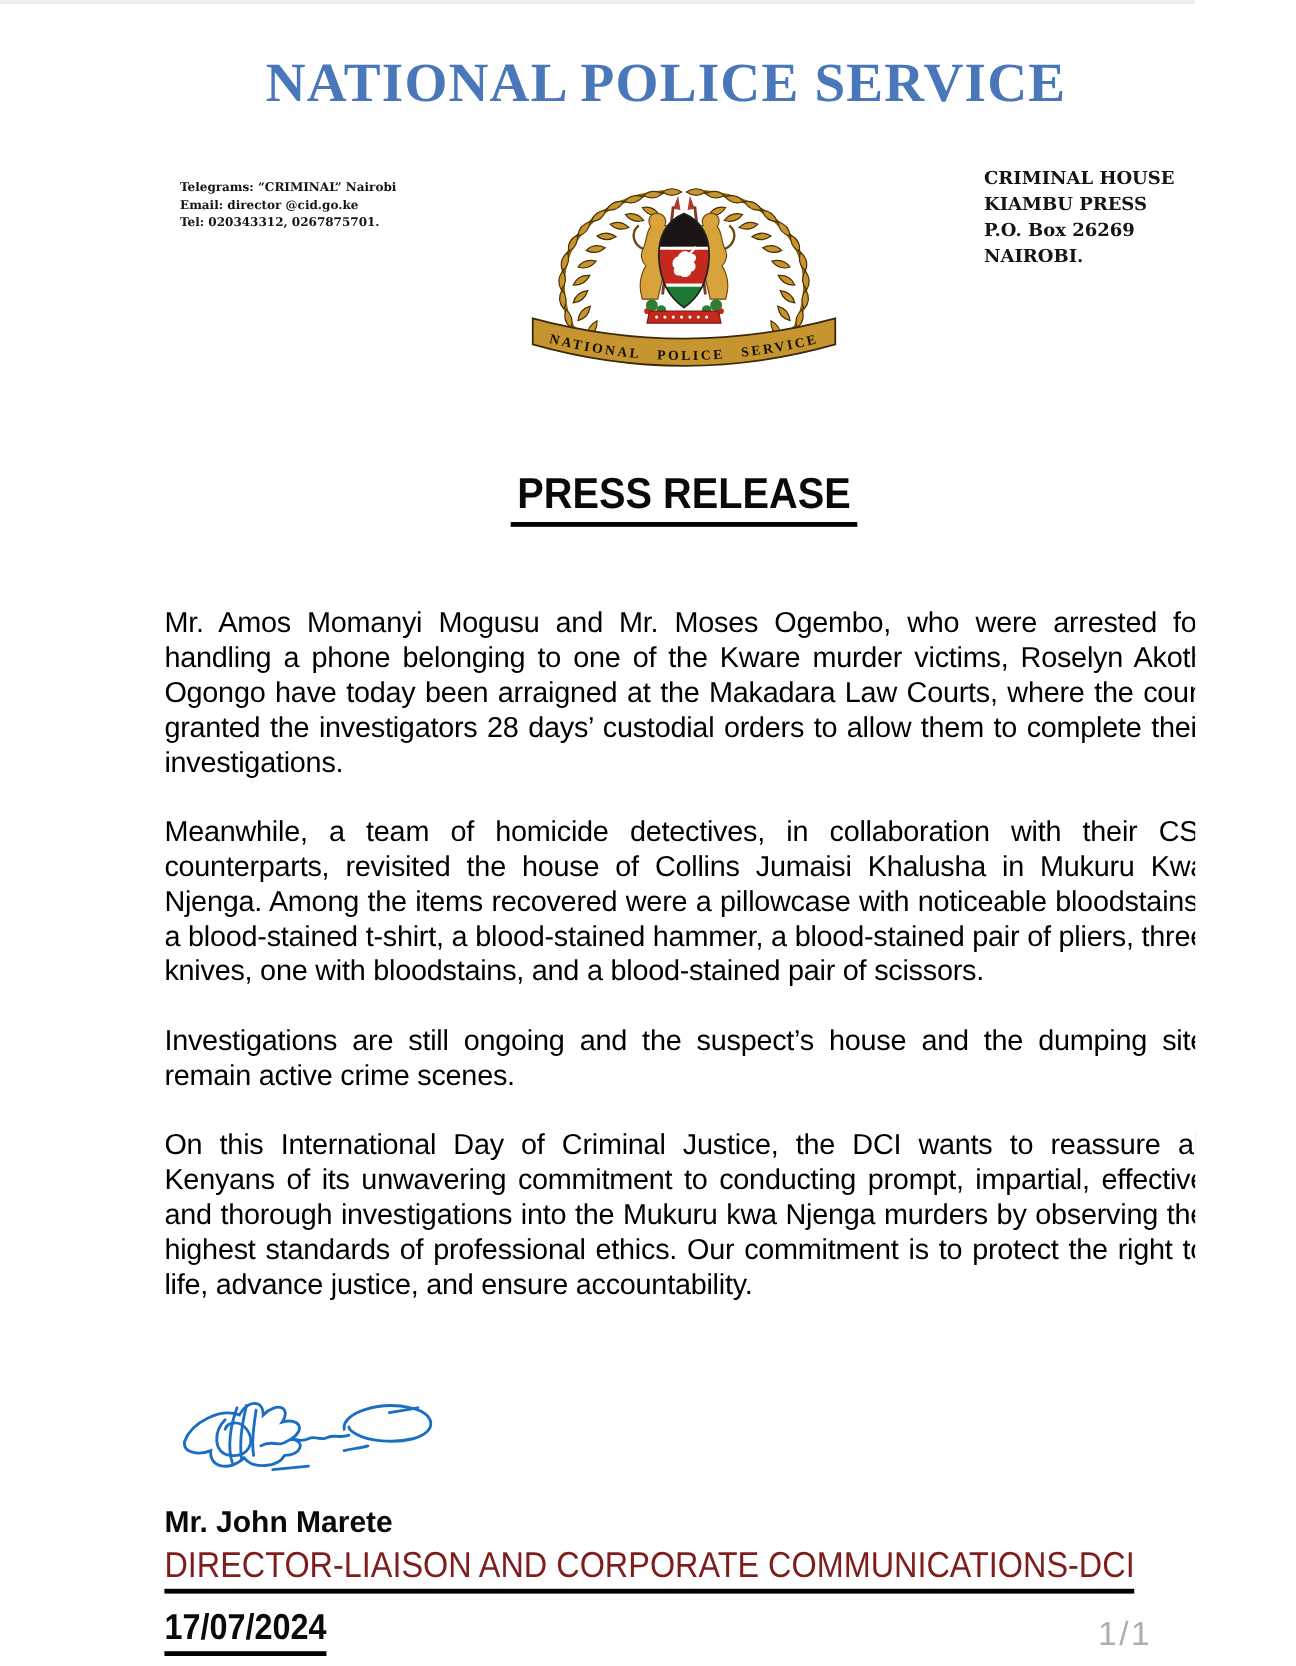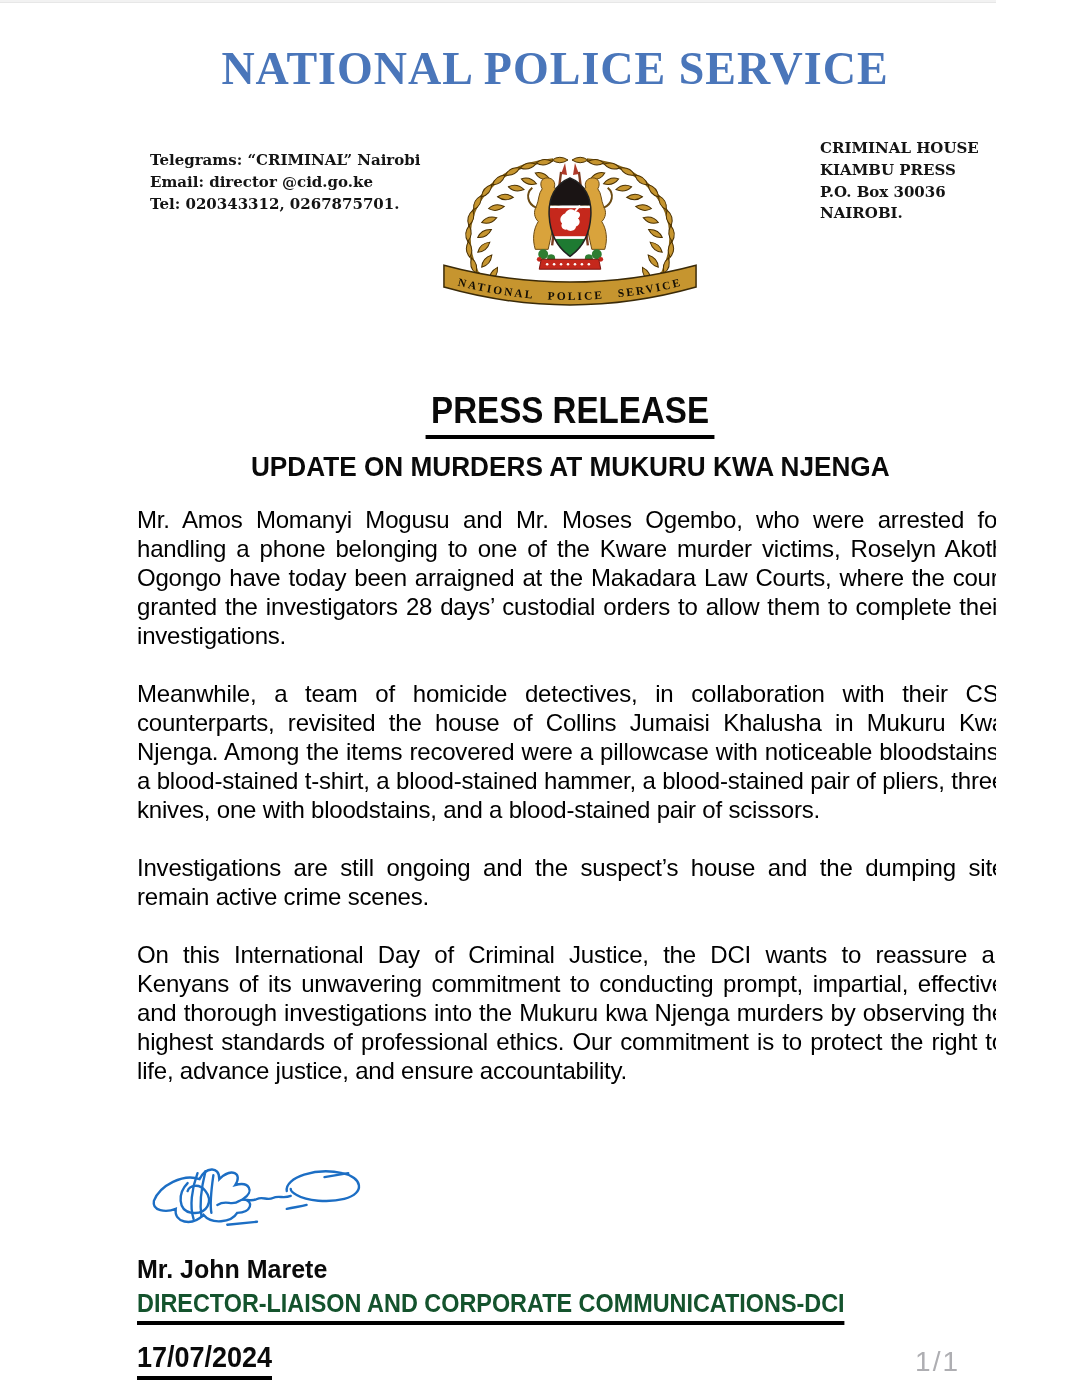--- a/index.html
+++ b/index.html
@@ -22,21 +22,21 @@
     text-align: center;
     font-family: "Liberation Serif", serif;
     font-weight: bold;
     font-size: 46px;
     letter-spacing: 1px;
     color: #4a76ba;
   }
   .contact-block {
     position: absolute; top: 150px; left: 150px;
     font-family: "DejaVu Serif", serif;
-    font-weight: bold; font-size: 15px; line-height: 1.45; color: #141414;
+    font-weight: bold; font-size: 10px; line-height: 1.45; color: #141414;
   }
   .address-block {
     position: absolute; top: 138px; left: 820px;
     font-family: "DejaVu Serif", serif;
     font-weight: bold; font-size: 15px; line-height: 1.45; color: #141414;
   }
   .emblem { position: absolute; top: 142px; left: 436px; width: 268px; height: 174px; }
   .center-line { position: absolute; left: 60px; width: 1020px; text-align: center; }
   .cond { display: inline-block; transform: scaleX(0.87); transform-origin: center; white-space: nowrap; }
   .h-directorate { top: 315px; font-weight: bold; font-size: 40px; color: #0a0a0a; }
@@ -50,21 +50,21 @@
     letter-spacing: -0.2px;
   }
   .body-text p { margin-bottom: 29px; }
   .signature { position: absolute; top: 1148px; left: 140px; width: 238px; height: 92px; }
   .sig-name {
     position: absolute; top: 1255px; left: 137px;
     font-weight: bold; font-size: 25px; color: #0a0a0a;
   }
   .sig-title {
     position: absolute; top: 1288px; left: 137px;
-    font-weight: bold; font-size: 26px; color: #14532d;
+    font-weight: normal; font-size: 30px; color: #7f1d1d;
   }
   .sig-title .cond, .sig-date .cond {
     transform: scaleX(0.90); transform-origin: left;
     border-bottom: 4px solid #000; padding-bottom: 2px;
   }
   .sig-date {
     position: absolute; top: 1340px; left: 137px;
     font-weight: bold; font-size: 30px; color: #0a0a0a;
   }
   .page-indicator {
@@ -83,21 +83,21 @@
 
   <div class="contact-block">
     <div>Telegrams: “CRIMINAL” Nairobi</div>
     <div>Email: director @cid.go.ke</div>
     <div>Tel: 020343312, 0267875701.</div>
   </div>
 
   <div class="address-block">
     <div>CRIMINAL HOUSE</div>
     <div>KIAMBU PRESS</div>
-    <div>P.O. Box 30036</div>
+    <div>P.O. Box 26269</div>
     <div>NAIROBI.</div>
   </div>
 
   <svg class="emblem" viewBox="0 0 270 175">
     <defs>
       <path id="lf" d="M0,0 Q7.5,-5.5 16,0 Q7.5,5.5 0,0 Z"></path>
       <g id="branch">
         <path d="M52,148 C28,118 26,76 52,48 C70,28 96,20 118,18" stroke="#8a6516" stroke-width="3.5" fill="none"></path>
         <g stroke="#4a3000" stroke-width="1">
           <use href="#lf" transform="translate(50,146) rotate(-115)"></use>
@@ -191,23 +191,20 @@
         <textPath href="#bannerPath" startOffset="50%" text-anchor="middle">NATIONAL POLICE SERVICE</textPath>
       </text>
     </g>
   </svg>
 
 
   <div class="center-line h-press">
     <span class="cond">PRESS RELEASE</span>
   </div>
 
-  <div class="center-line h-subject">
-    <span class="cond">UPDATE ON MURDERS AT MUKURU KWA NJENGA</span>
-  </div>
 
   <div class="body-text">
     <p>Mr. Amos Momanyi Mogusu and Mr. Moses Ogembo, who were arrested for handling a phone belonging to one of the Kware murder victims, Roselyn Akoth Ogongo have today been arraigned at the Makadara Law Courts, where the court granted the investigators 28 days’ custodial orders to allow them to complete their investigations.</p>
     <p>Meanwhile, a team of homicide detectives, in collaboration with their CSI counterparts, revisited the house of Collins Jumaisi Khalusha in Mukuru Kwa Njenga. Among the items recovered were a pillowcase with noticeable bloodstains, a blood-stained t-shirt, a blood-stained hammer, a blood-stained pair of pliers, three knives, one with bloodstains, and a blood-stained pair of scissors.</p>
     <p>Investigations are still ongoing and the suspect’s house and the dumping site remain active crime scenes.</p>
     <p>On this International Day of Criminal Justice, the DCI wants to reassure all Kenyans of its unwavering commitment to conducting prompt, impartial, effective and thorough investigations into the Mukuru kwa Njenga murders by observing the highest standards of professional ethics. Our commitment is to protect the right to life, advance justice, and ensure accountability.</p>
   </div>
 
   <svg class="signature" viewBox="0 0 240 90">
     <g fill="none" stroke="#1c6ec4" stroke-width="2.4" stroke-linecap="round">

